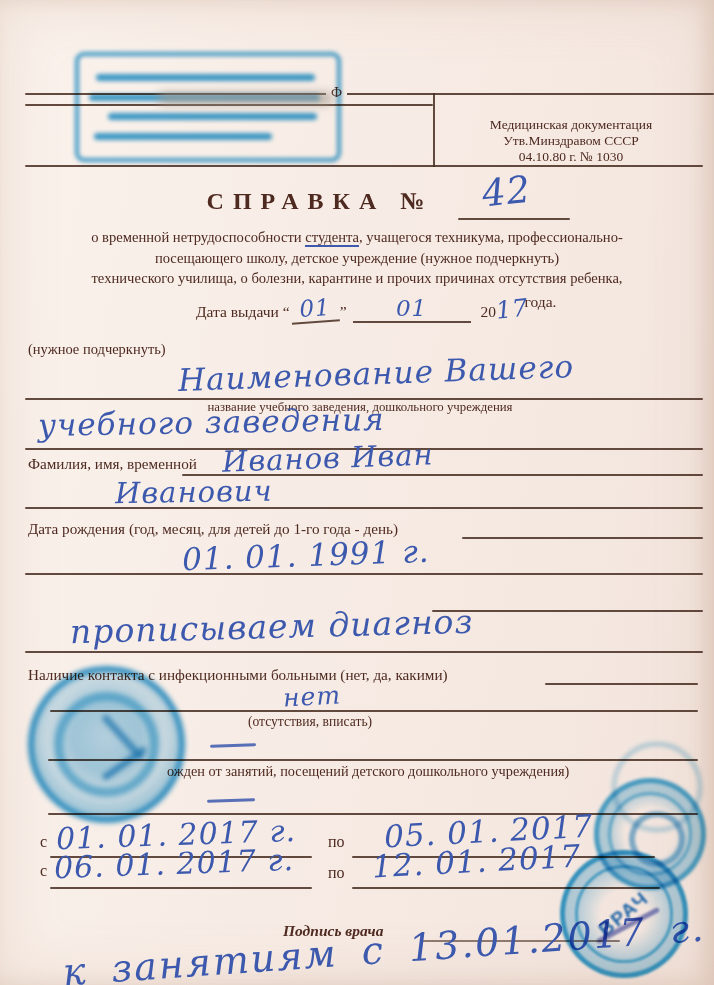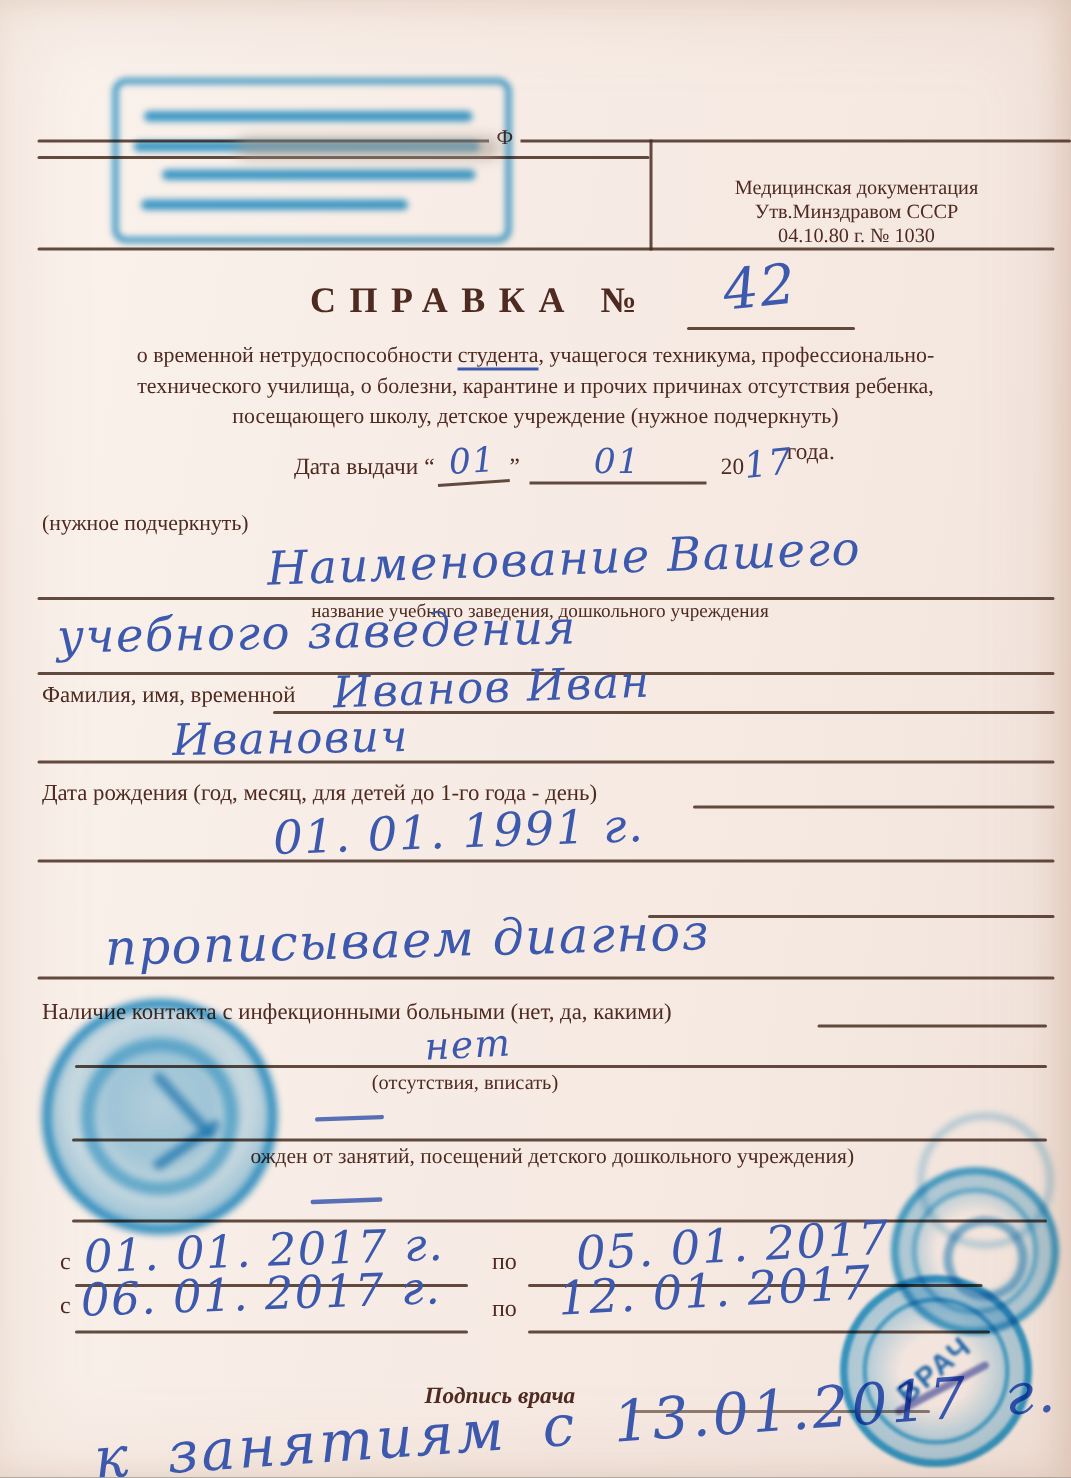--- a/index.html
+++ b/index.html
@@ -61,22 +61,22 @@
     <div class="bar" style="width:75%;margin-left:2%;"></div>
   </div>
   <div class="smudge" style="left:158px;top:92px;width:175px;height:13px;"></div>
 
   <div class="abs print b center" style="left:140px;top:188px;width:360px;font-size:24px;letter-spacing:9px;">СПРАВКА №</div>
   <div class="abs hw" style="left:482px;top:170px;font-size:37px;transform:rotate(-6deg);">42</div>
   <div class="line" style="left:458px;top:218px;width:112px;"></div>
 
   <div class="abs center print" style="left:38px;top:227px;width:638px;font-size:14.6px;line-height:20.5px;">
     <div><span>о временной нетрудоспособности </span><span class="hw-ul">студента</span><span>, учащегося техникума, профессионально-</span></div>
+    <div>посещающего школу, детское учреждение (нужное подчеркнуть)</div>
     <div>технического училища, о болезни, карантине и прочих причинах отсутствия ребенка,</div>
-    <div>посещающего школу, детское учреждение (нужное подчеркнуть)</div>
   </div>
 
   <div class="abs row" style="left:196px;top:293px;font-size:15.5px;">
     <span class="print" style="margin-bottom:2px;">Дата выдачи</span>
     <span class="print" style="margin:0 1px 2px 4px;">“</span>
     <span class="hw center" style="display:inline-block;width:48px;border-bottom:2px solid rgba(72,45,33,.85);font-size:23px;transform:rotate(-4deg);">01</span>
     <span class="print" style="margin:0 6px 2px 1px;">”</span>
     <span class="hw center" style="display:inline-block;width:118px;border-bottom:2px solid rgba(72,45,33,.85);font-size:23px;">01</span>
     <span class="print" style="margin:0 0 2px 10px;">20</span>
     <span class="hw" style="font-size:24px;margin:0 -4px 0 0;transform:rotate(-6deg);">17</span>

